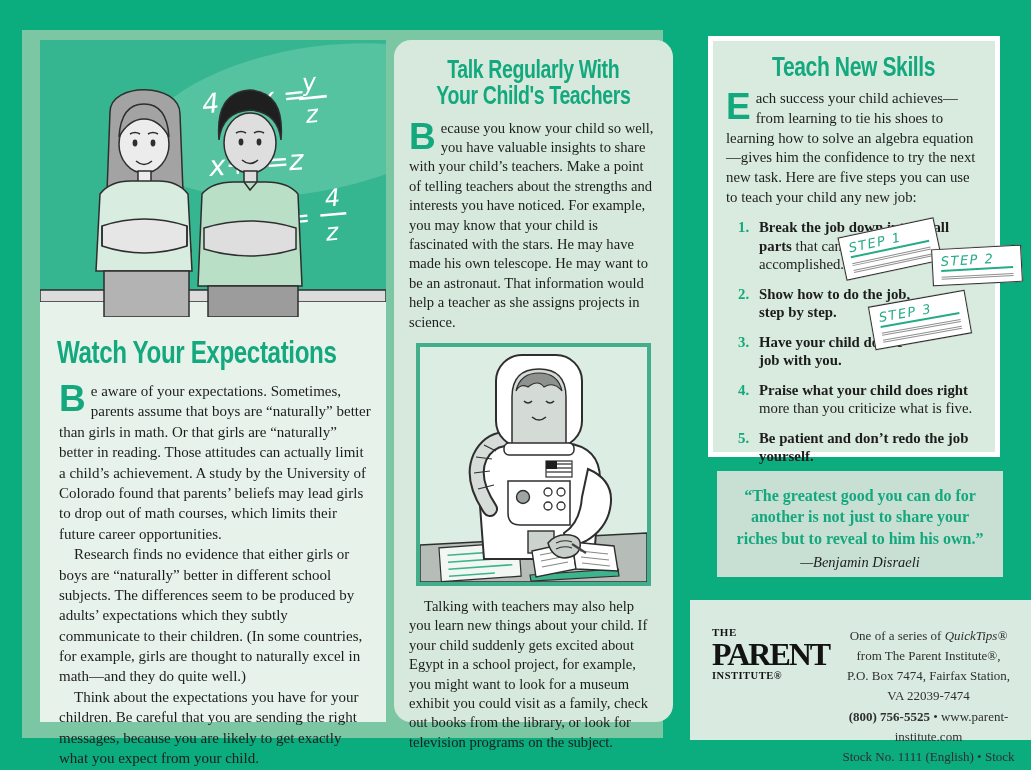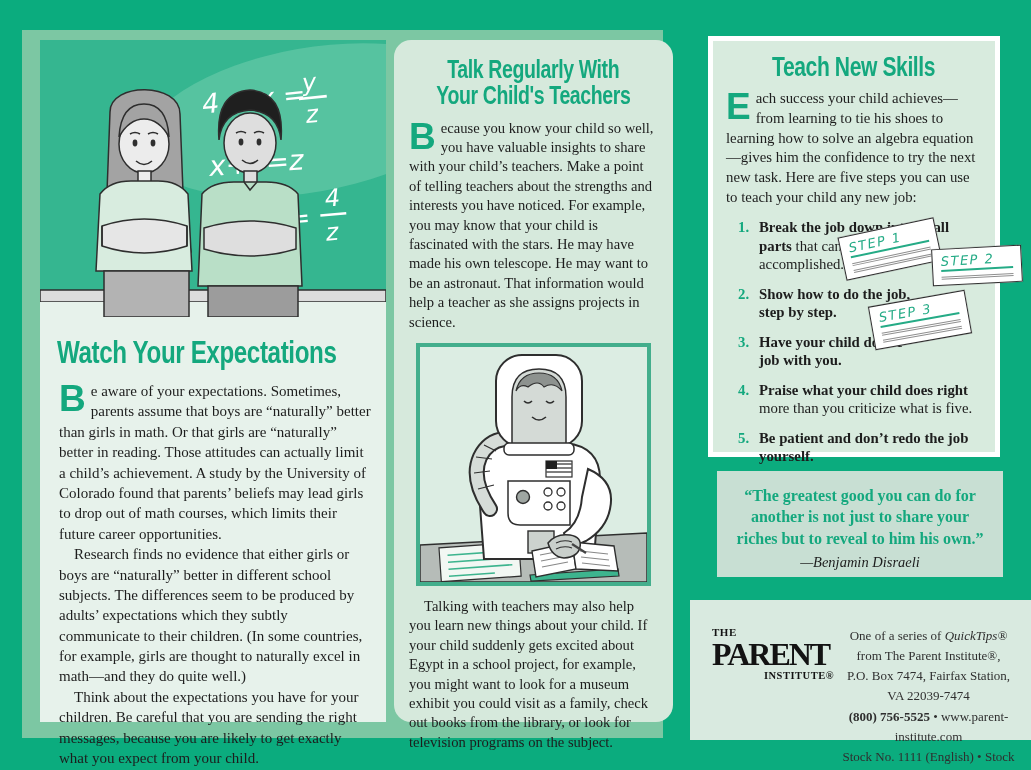--- a/index.html
+++ b/index.html
@@ -80,21 +80,21 @@
   .quote-attr{font-style:italic;font-size:14.5px;color:#1d1d1d;margin-top:5px;}
 
   
   .info-box{
     position:absolute;left:690px;top:600px;width:341px;height:140px;
     background:#D9EAE0;display:flex;
   }
   .logo{width:122px;padding:27px 0 0 22px;color:#131313;line-height:1;}
   .logo-the{font-size:11px;font-weight:bold;letter-spacing:0.5px;}
   .logo-parent{font-size:32px;font-weight:bold;letter-spacing:-2px;margin-top:0px;}
-  .logo-institute{font-size:10.5px;font-weight:bold;text-align:right;letter-spacing:0.5px;margin-top:1px;}
+  .logo-institute{font-size:10.5px;font-weight:bold;letter-spacing:0.5px;margin-top:1px;}
   .fine-print{flex:1;padding:26px 12px 0 4px;text-align:center;
     font-size:13px;line-height:1.55;color:#2f2f2f;}
   .fine-print .it{font-style:italic;}
   .fine-print .bd{font-weight:bold;}
 </style>
 </head>
 <body>
 
 <div class="main-frame">
 

